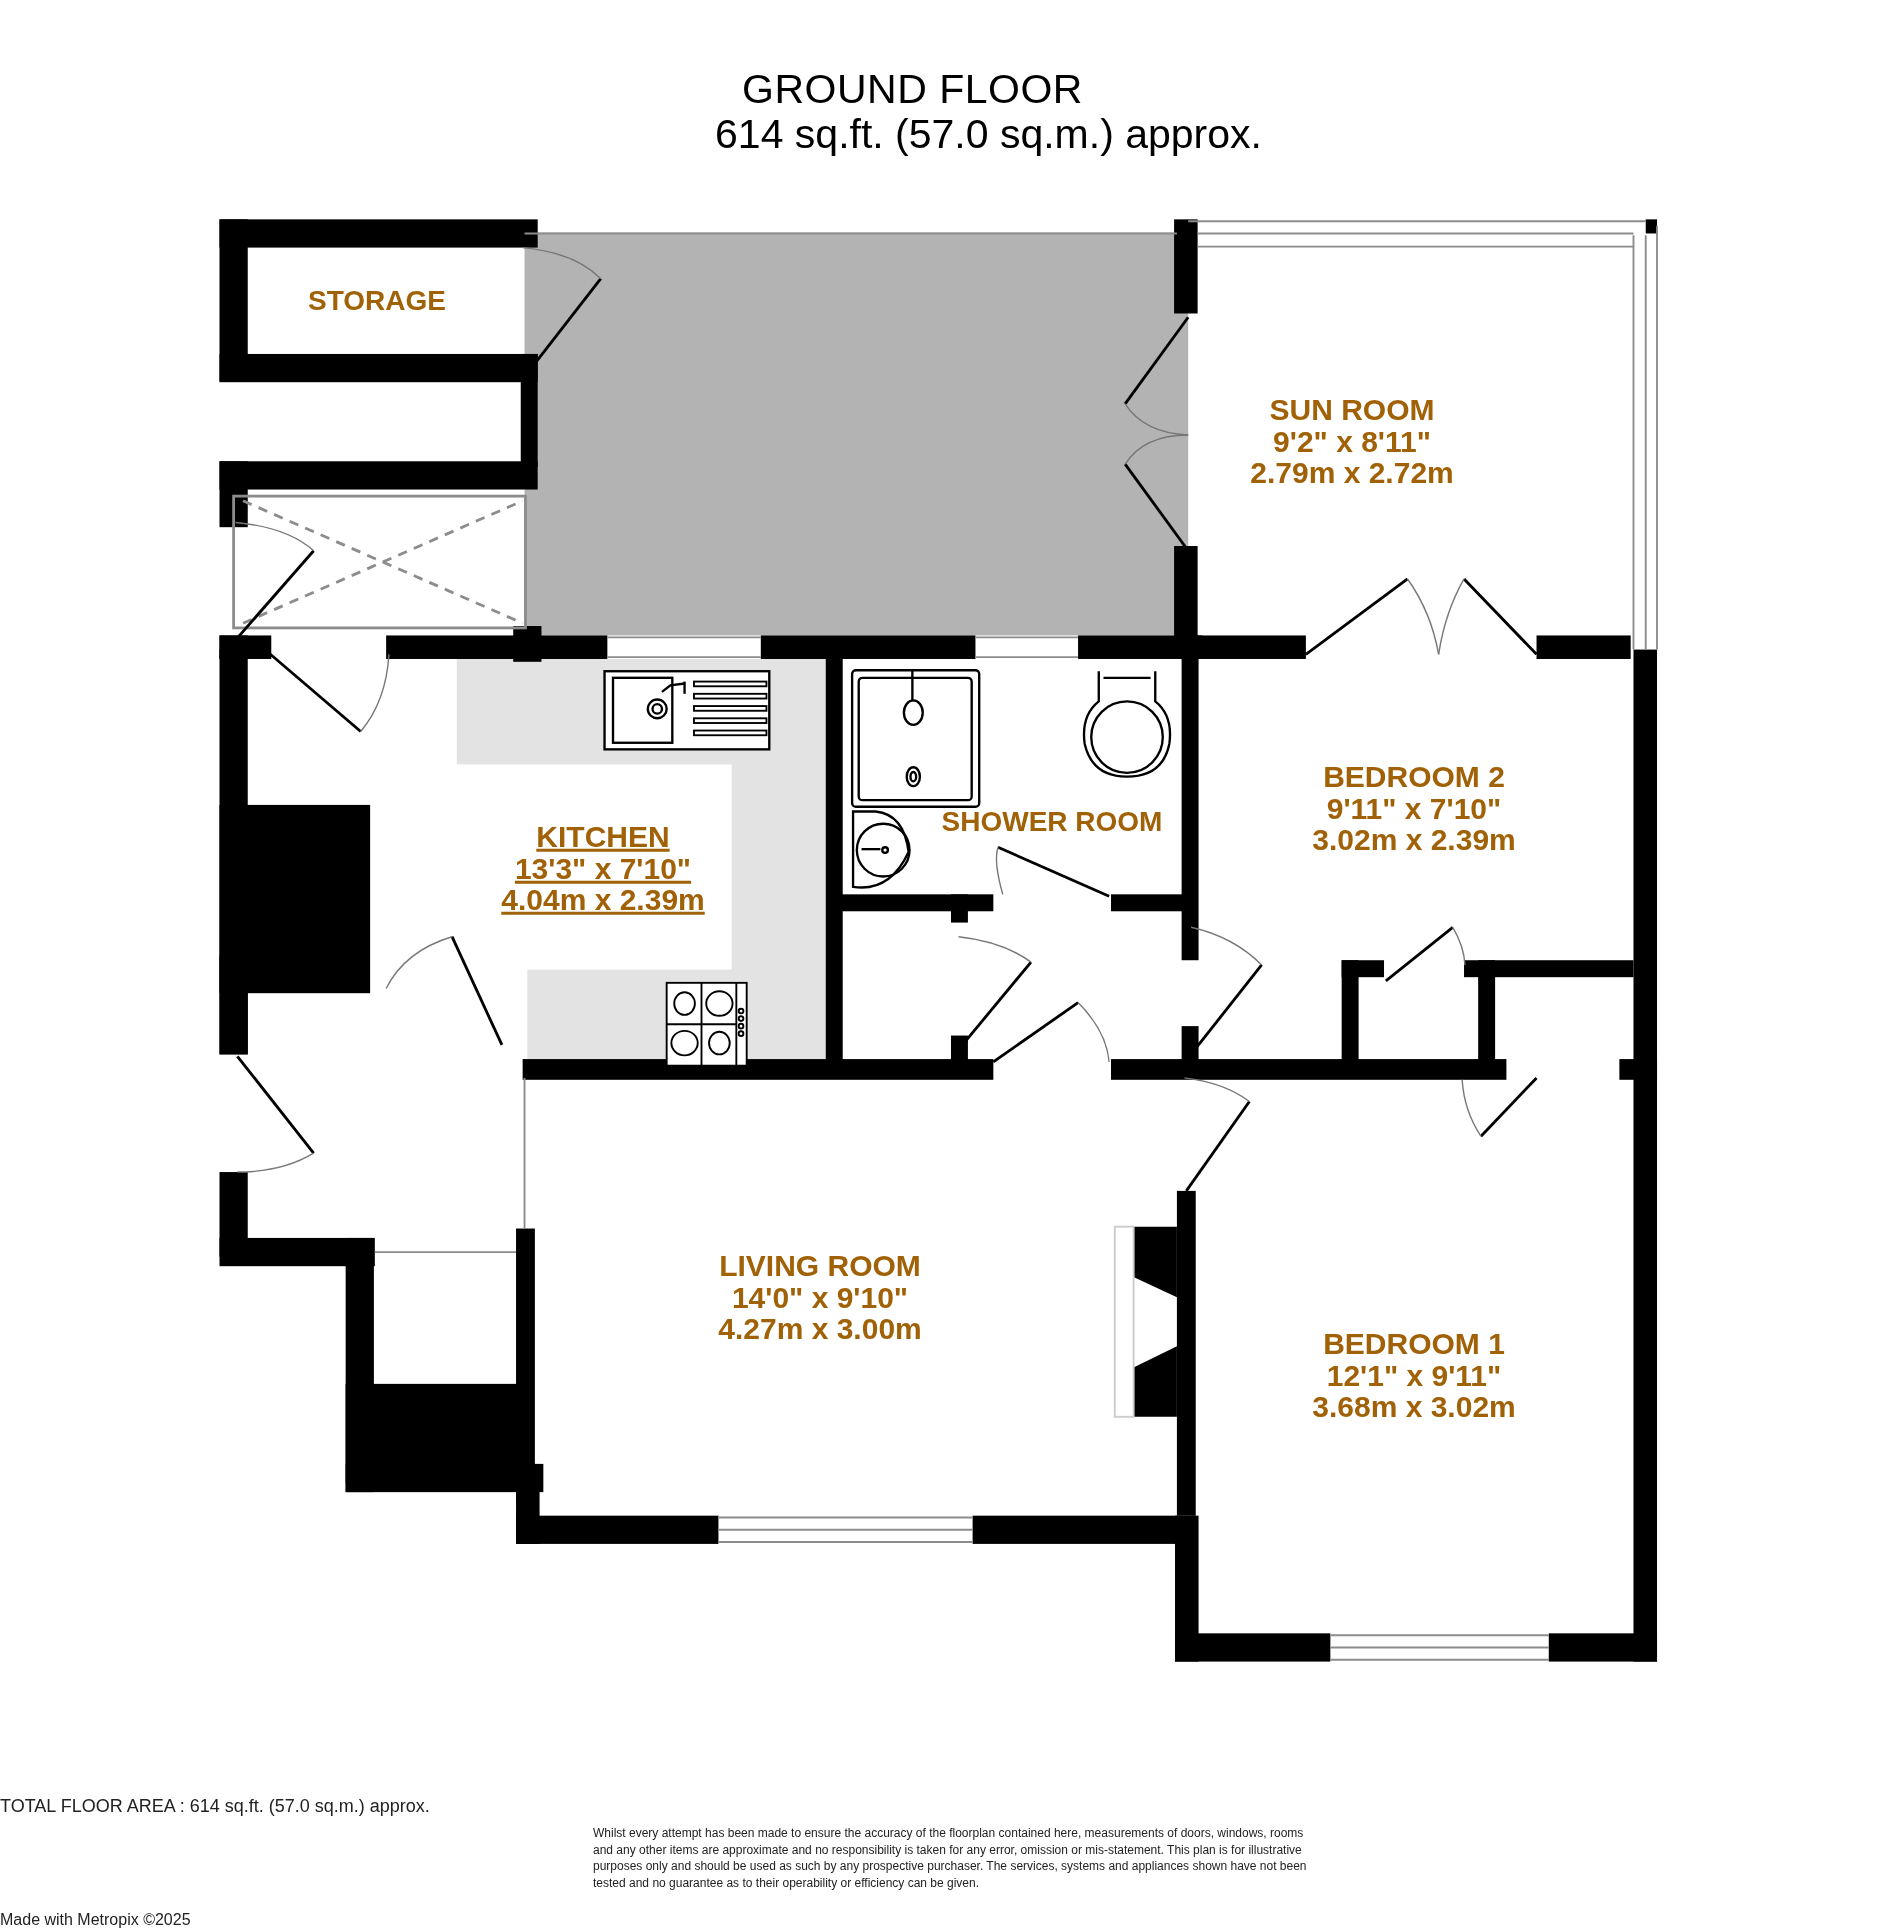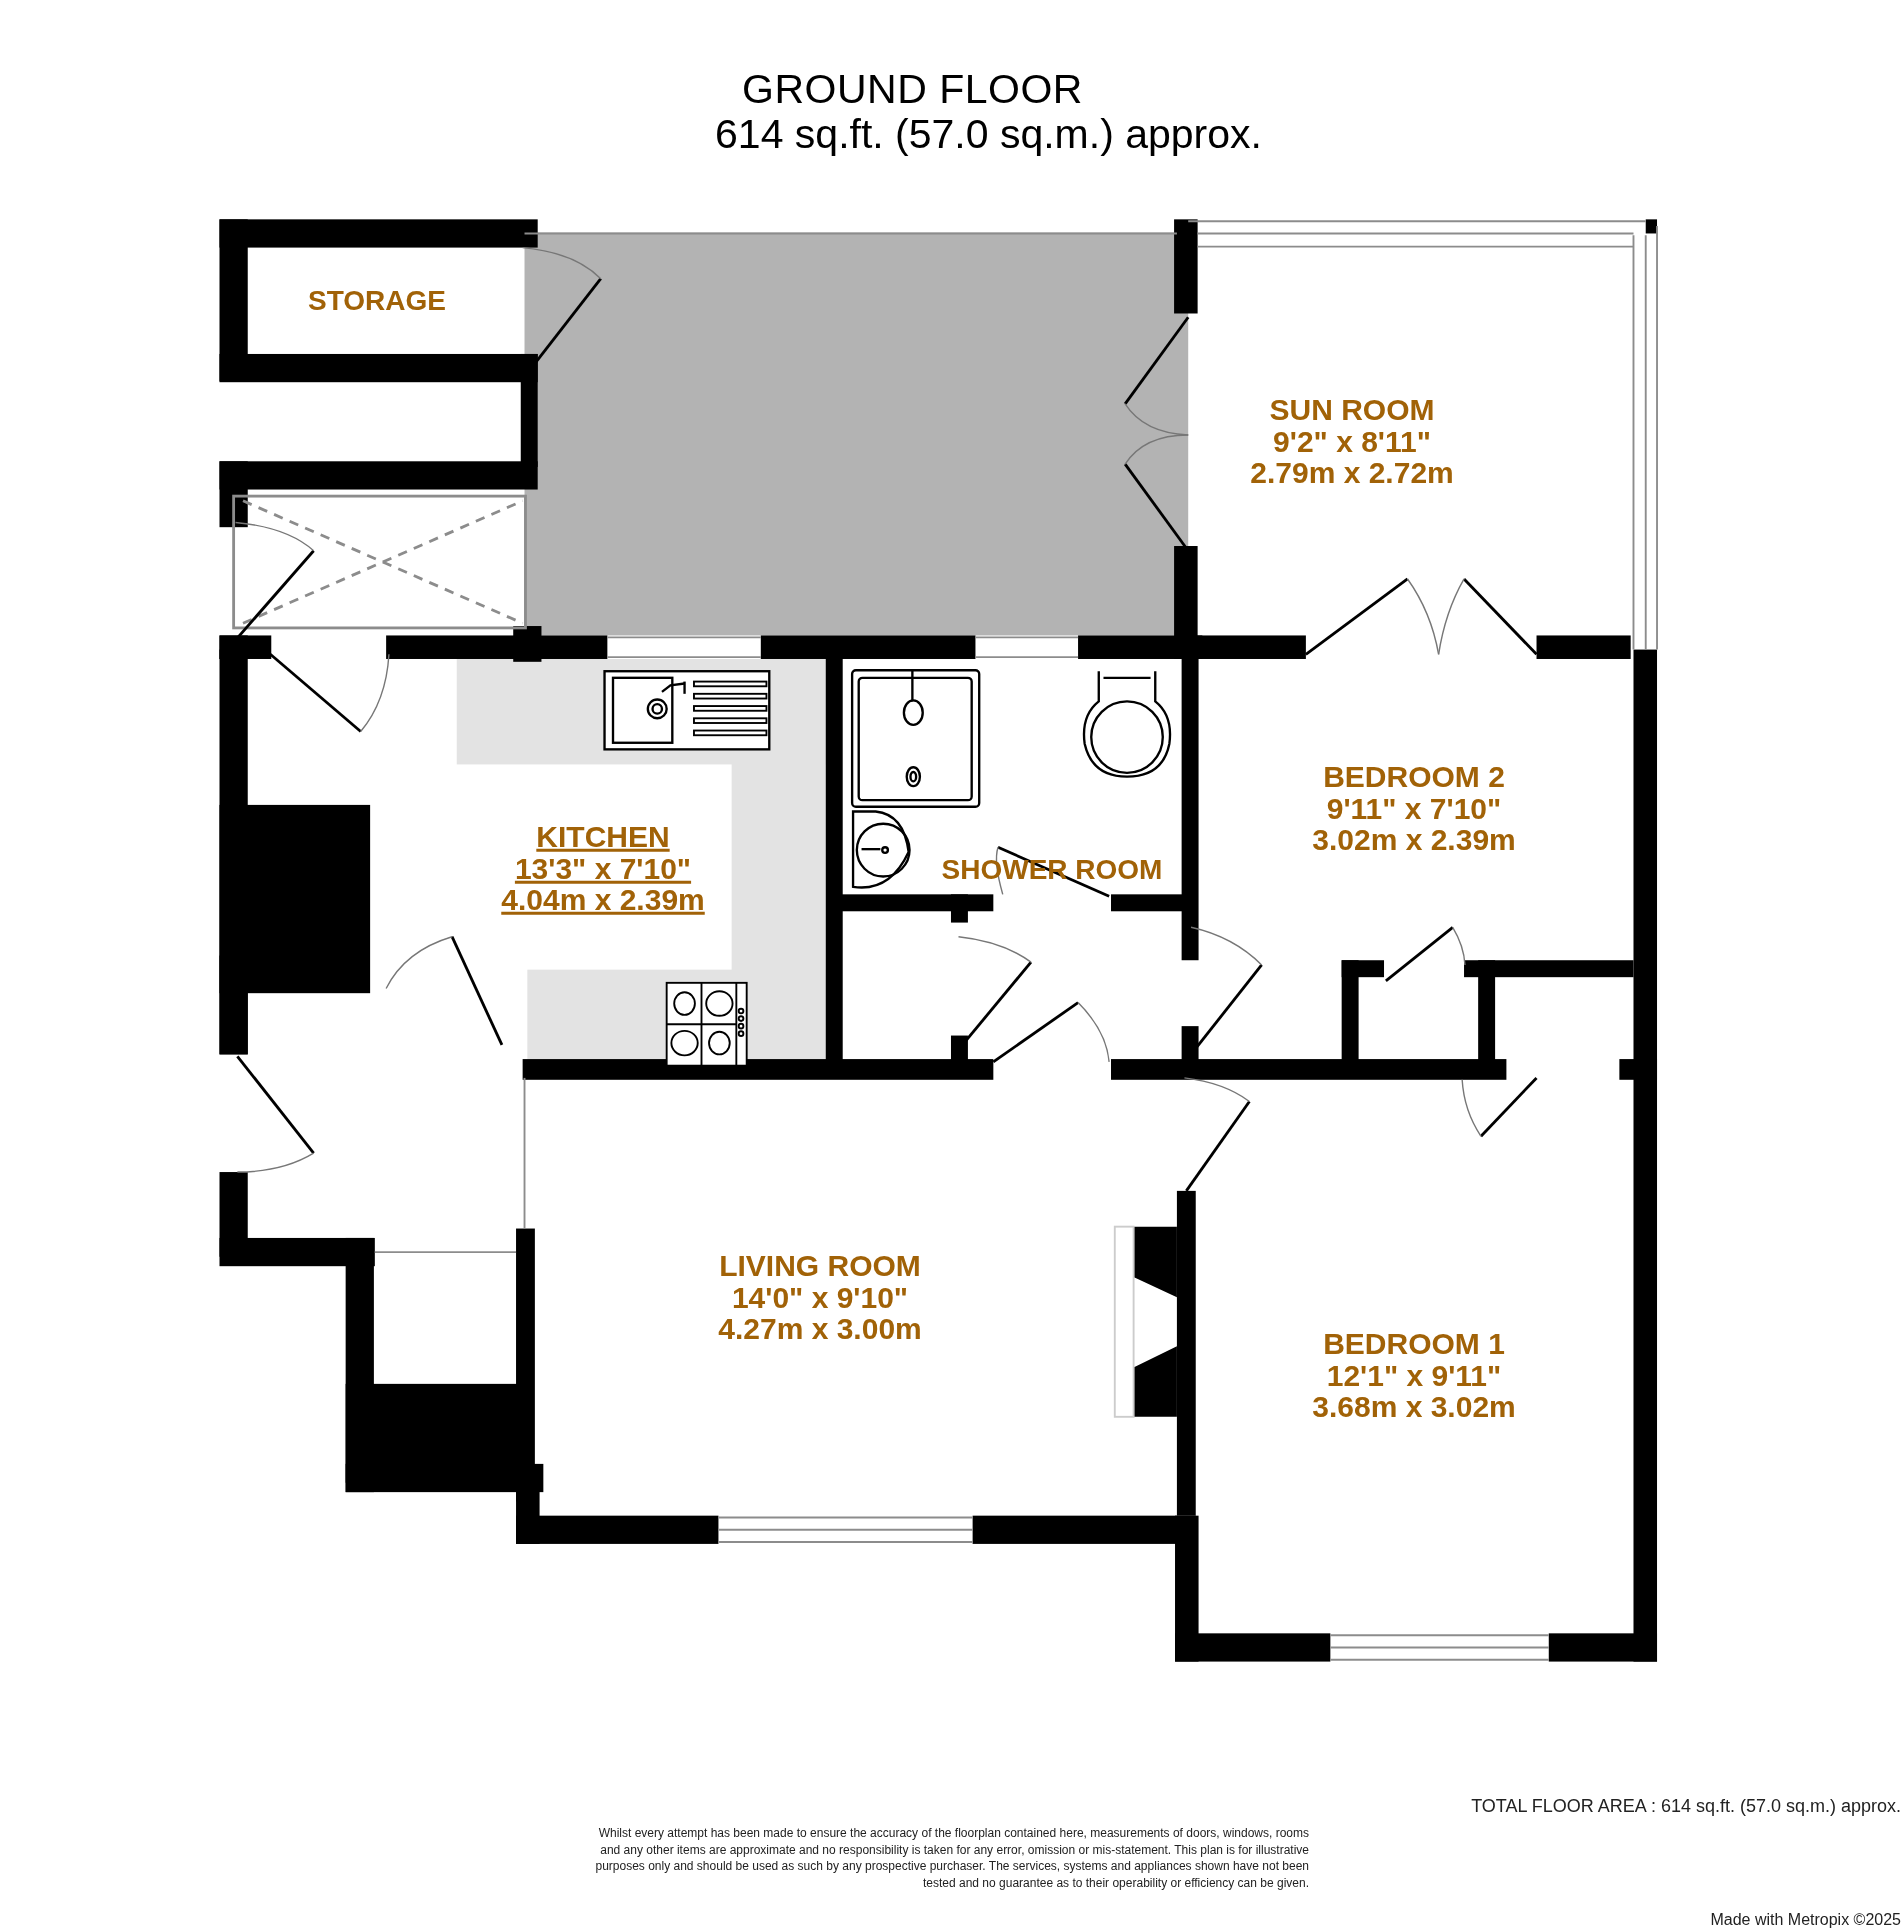--- a/index.html
+++ b/index.html
@@ -5,22 +5,22 @@
   html,body{margin:0;padding:0;background:#ffffff;}
   body{width:1901px;height:1928px;position:relative;overflow:hidden;font-family:"Liberation Sans",sans-serif;}
   .title{position:absolute;left:0;width:1901px;text-align:center;color:#000;}
   #floor-title{top:66px;font-size:41px;letter-spacing:0.5px;transform:translateX(-38px);}
   #floor-area{top:111px;font-size:41px;transform:translateX(38px);}
   svg#plan{position:absolute;left:0;top:0;}
   .room-label{position:absolute;text-align:center;font-weight:bold;color:#a16207;line-height:1.05;font-size:30px;transform:translate(-50%,-50%);white-space:nowrap;}
   .room-label .name{display:block;}
   .room-label .dim{display:block;}
   #storage-label{font-size:28px;}
-  #shower-label{font-size:28px;margin-top:48px;}
-  .footer{position:absolute;left:0;width:1901px;text-align:right;color:#222;}
+  #shower-label{font-size:28px;}
+  .footer{position:absolute;left:0;width:1901px;text-align:left;color:#222;}
   #footer-total{top:1796px;font-size:18px;}
   #footer-disclaimer{top:1825px;font-size:12px;line-height:16.5px;width:716px;left:593px;}
   #footer-credit{top:1911px;font-size:16px;}
 </style>
 </head>
 <body>
 
 <div class="title" id="floor-title">GROUND FLOOR</div>
 <div class="title" id="floor-area">614 sq.ft. (57.0 sq.m.) approx.</div>
 

